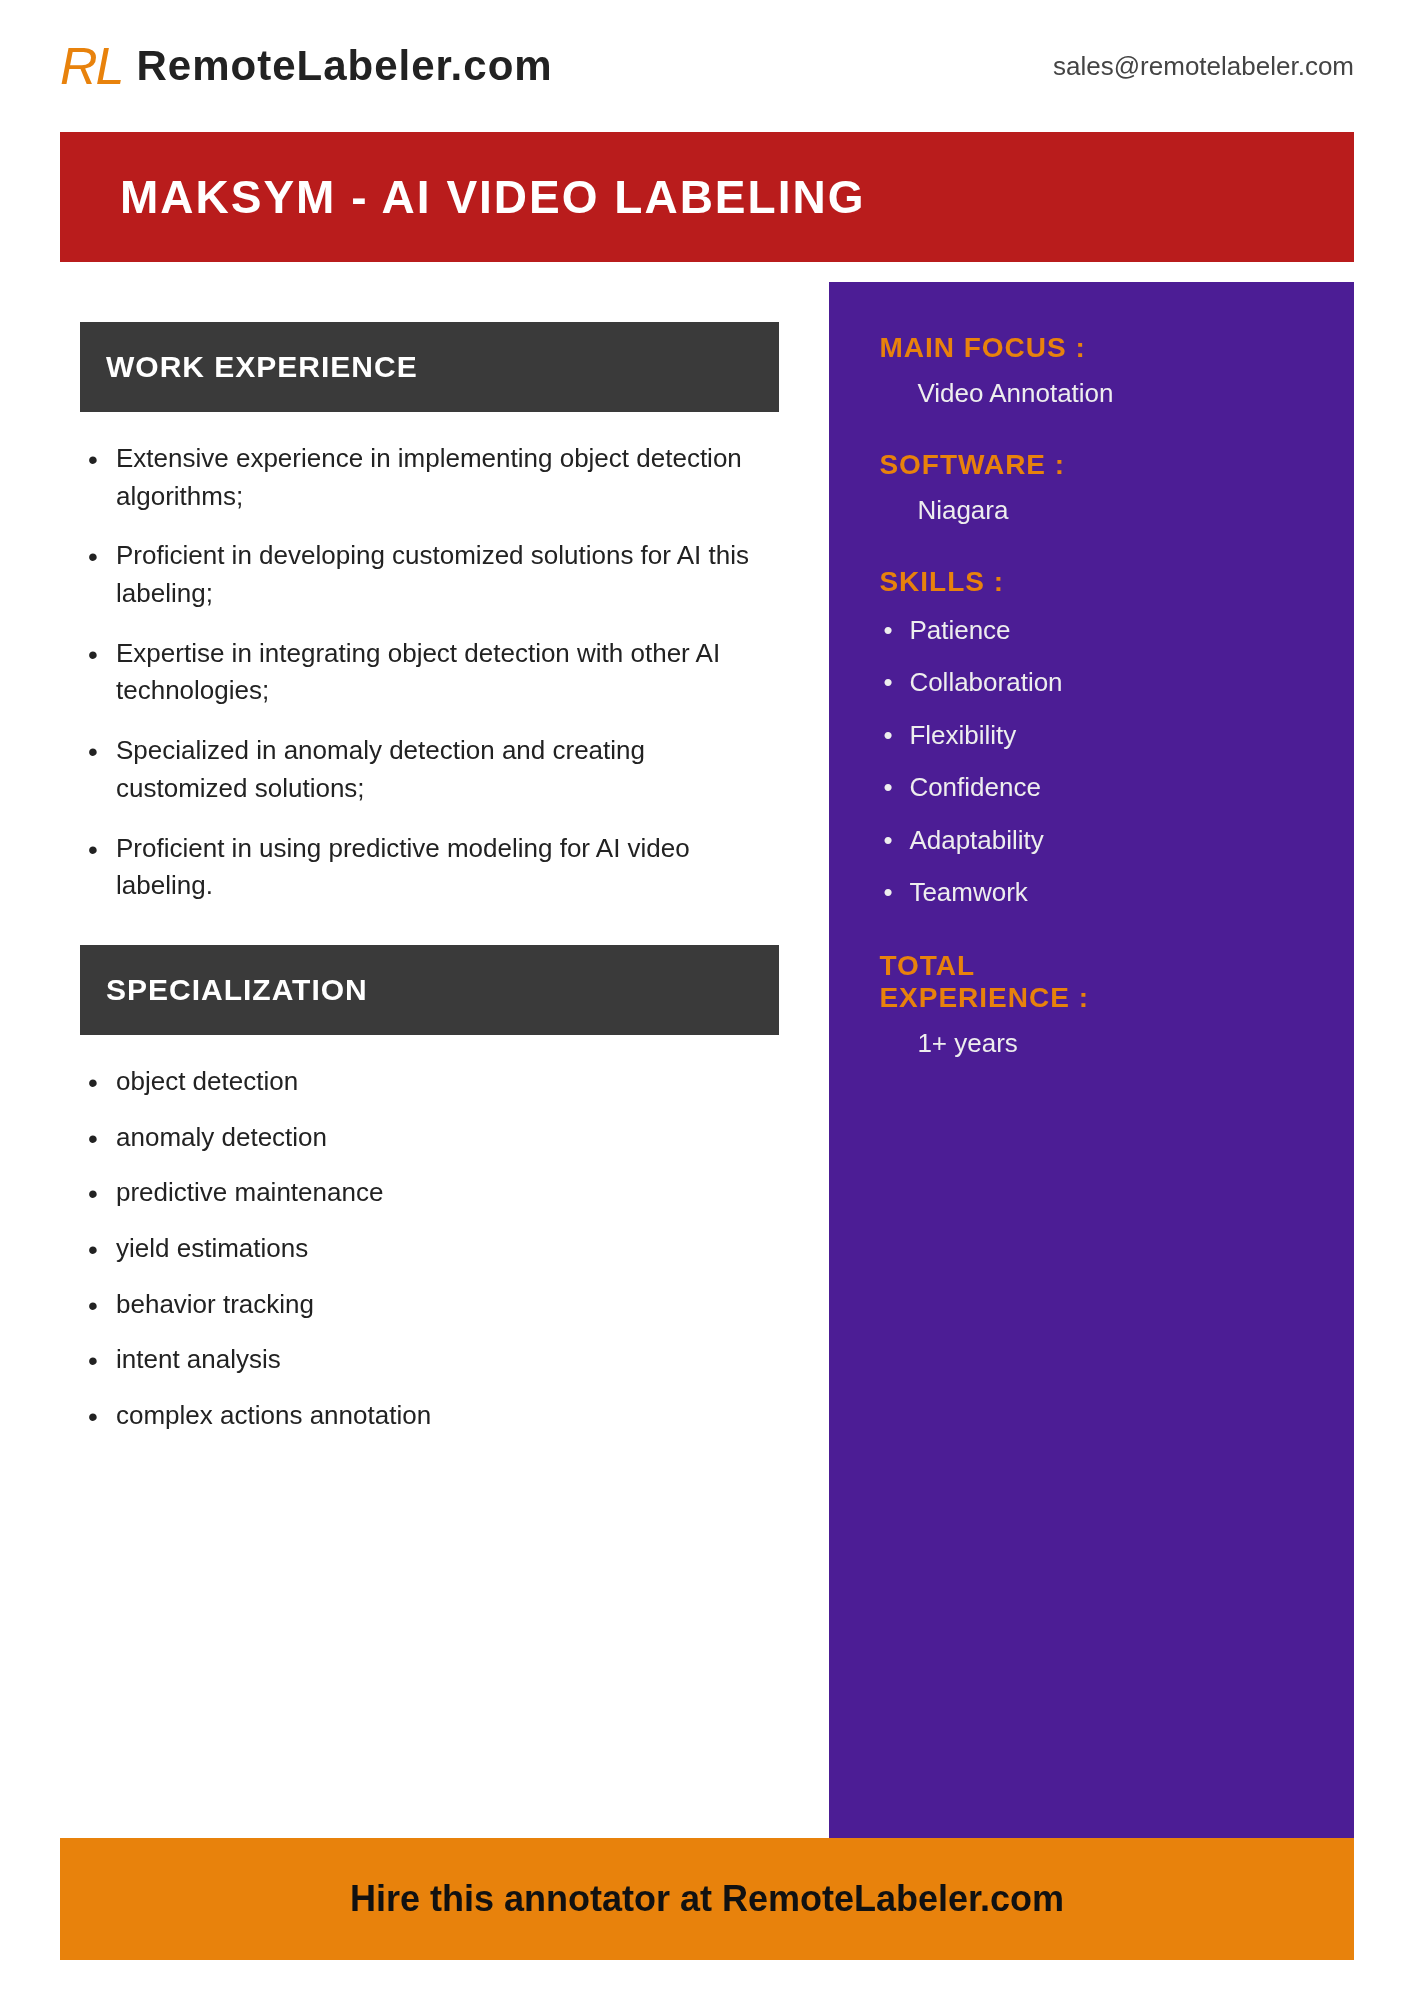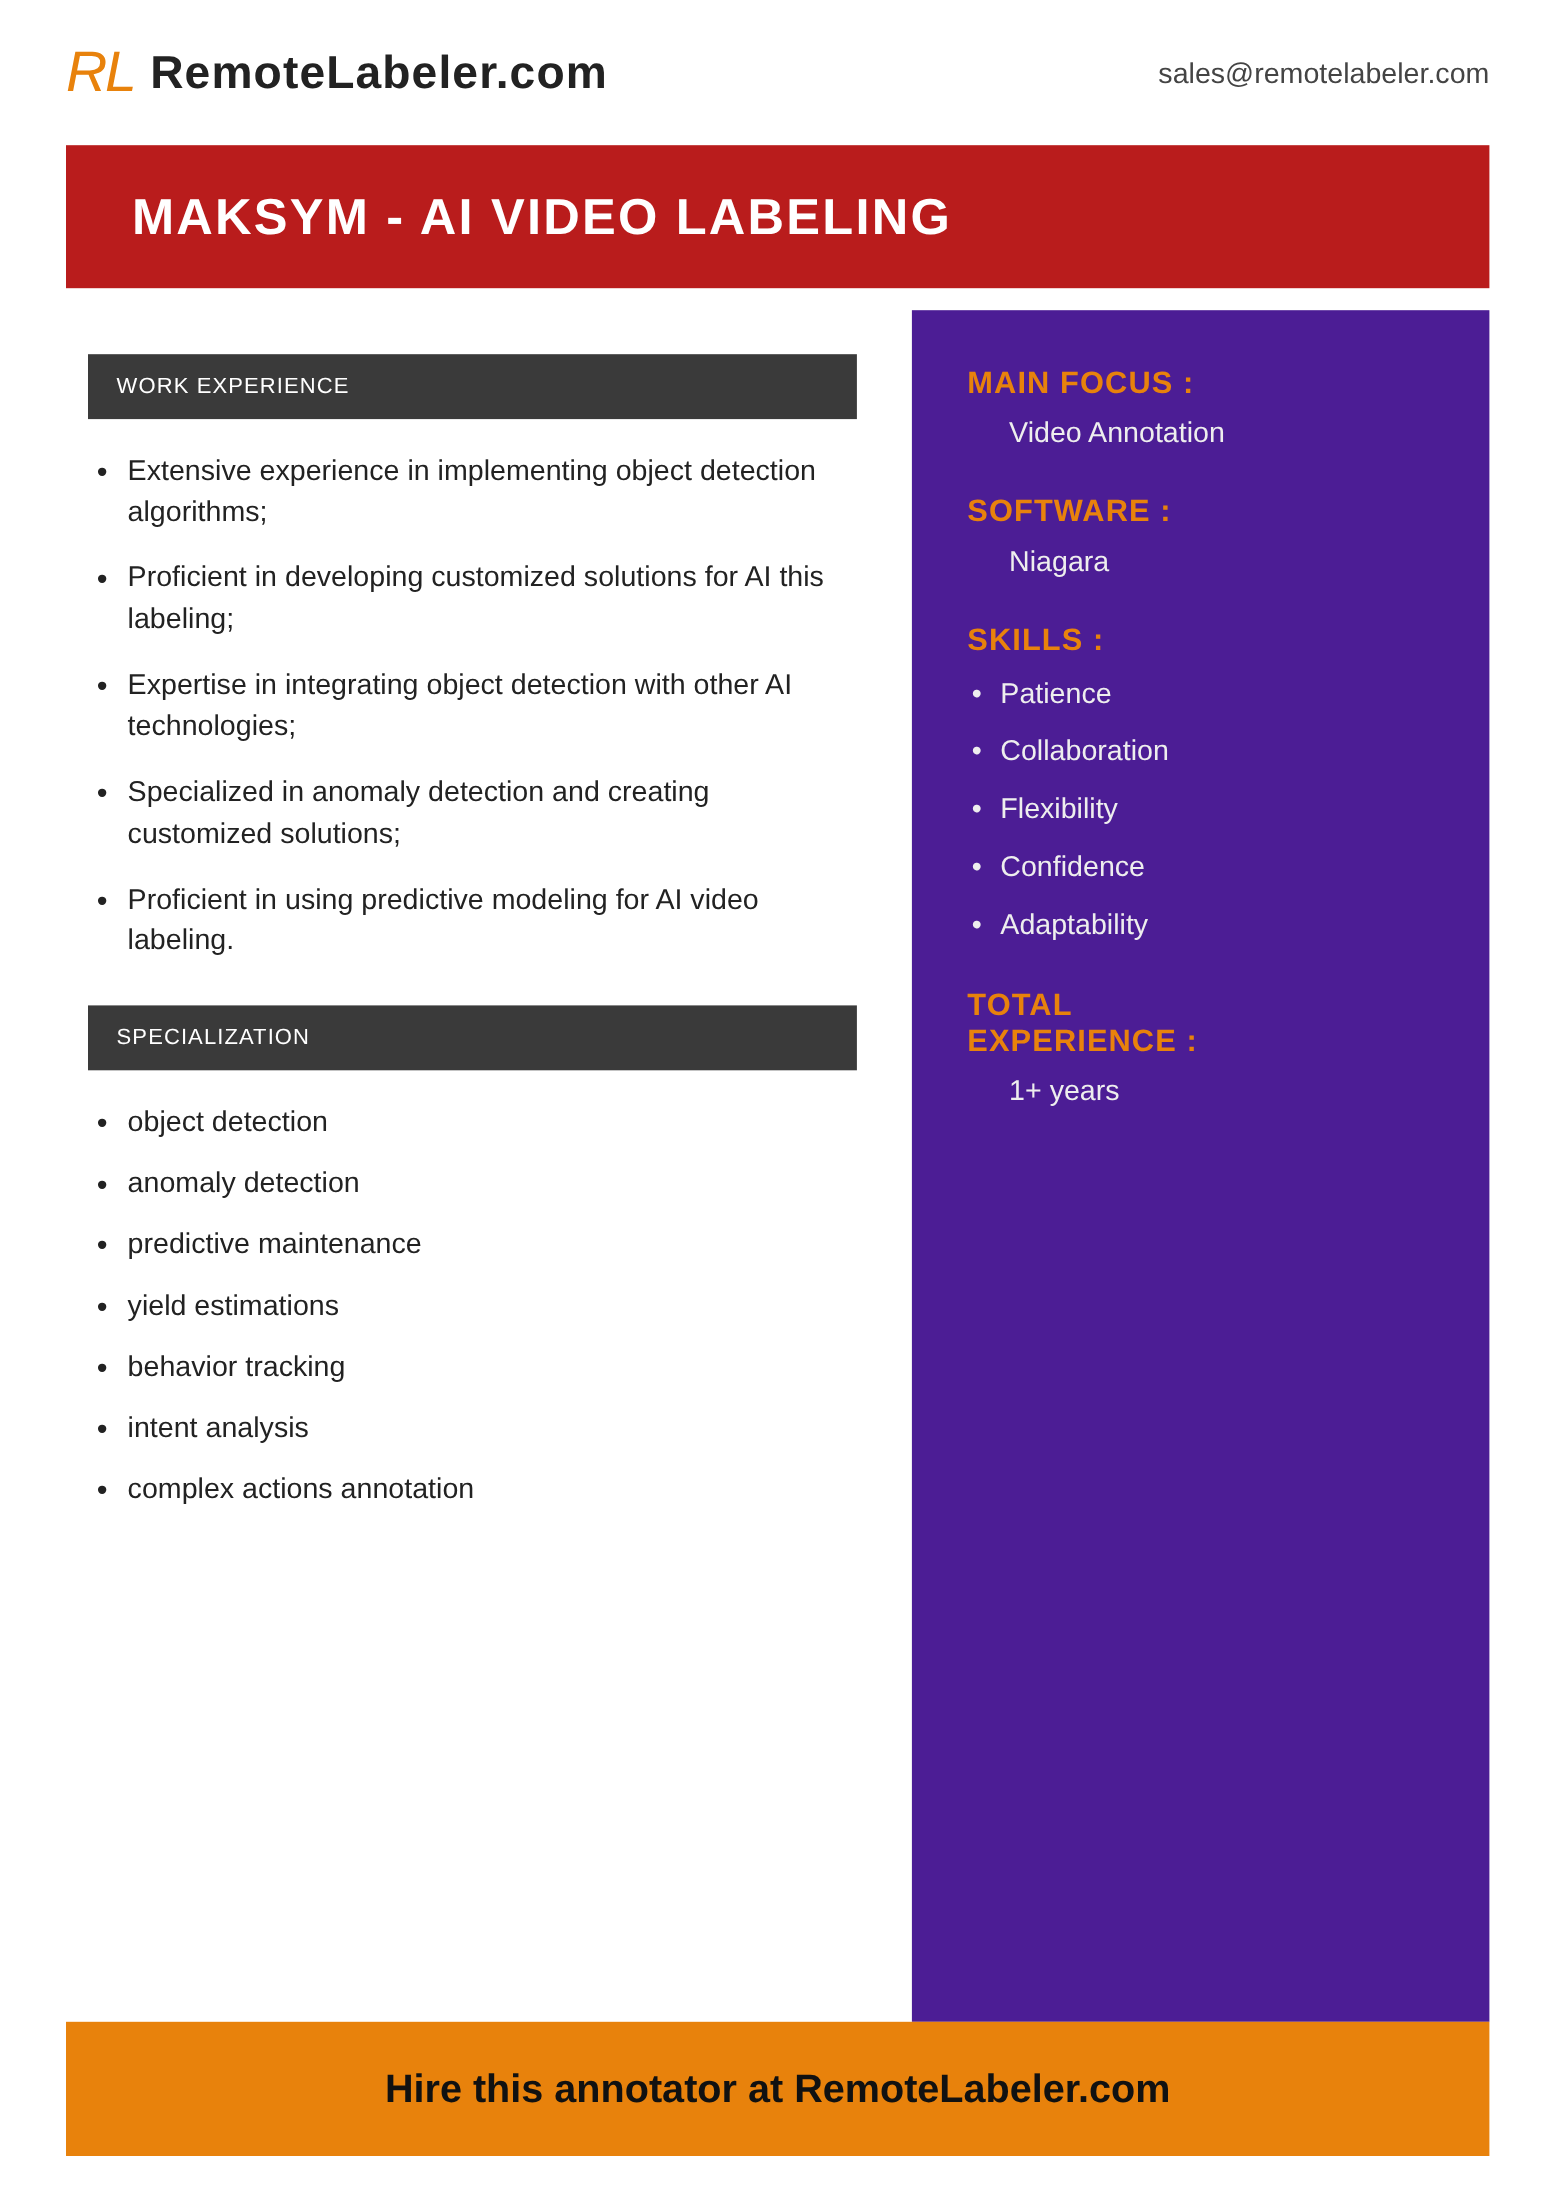--- a/index.html
+++ b/index.html
@@ -69,24 +69,24 @@
       flex: 0.8;
       background: #4a4a4a;
       padding: 40px 50px;
       color: #fff;
     }
 
     
     .section-header {
       background: #3a3a3a;
       color: #fff;
-      font-size: 20px;
-      font-weight: 400;
+      font-size: 30px;
+      font-weight: 700;
       text-transform: uppercase;
-      padding: 18px 26px;
+      padding: 28px 26px;
       margin-bottom: 28px;
       letter-spacing: 1px;
     }
 
     
     .bullet-list {
       list-style: none;
       padding: 0;
       margin: 0 0 40px 0;
     }
@@ -236,20 +236,21 @@
     <div class="right-section-title">SOFTWARE :</div>
     <div class="right-value">Niagara</div>
 
     <div class="right-section-title">SKILLS :</div>
     <ul class="skills-list">
       <li>Patience</li>
       <li>Collaboration</li>
       <li>Flexibility</li>
       <li>Confidence</li>
       <li>Adaptability</li>
+      <li>Teamwork</li>
     </ul>
 
     <div class="right-section-title" style="white-space: pre-line;">TOTAL
 EXPERIENCE :</div>
     <div class="right-value">1+ years</div>
 
   </div>
 
 </div>
 

